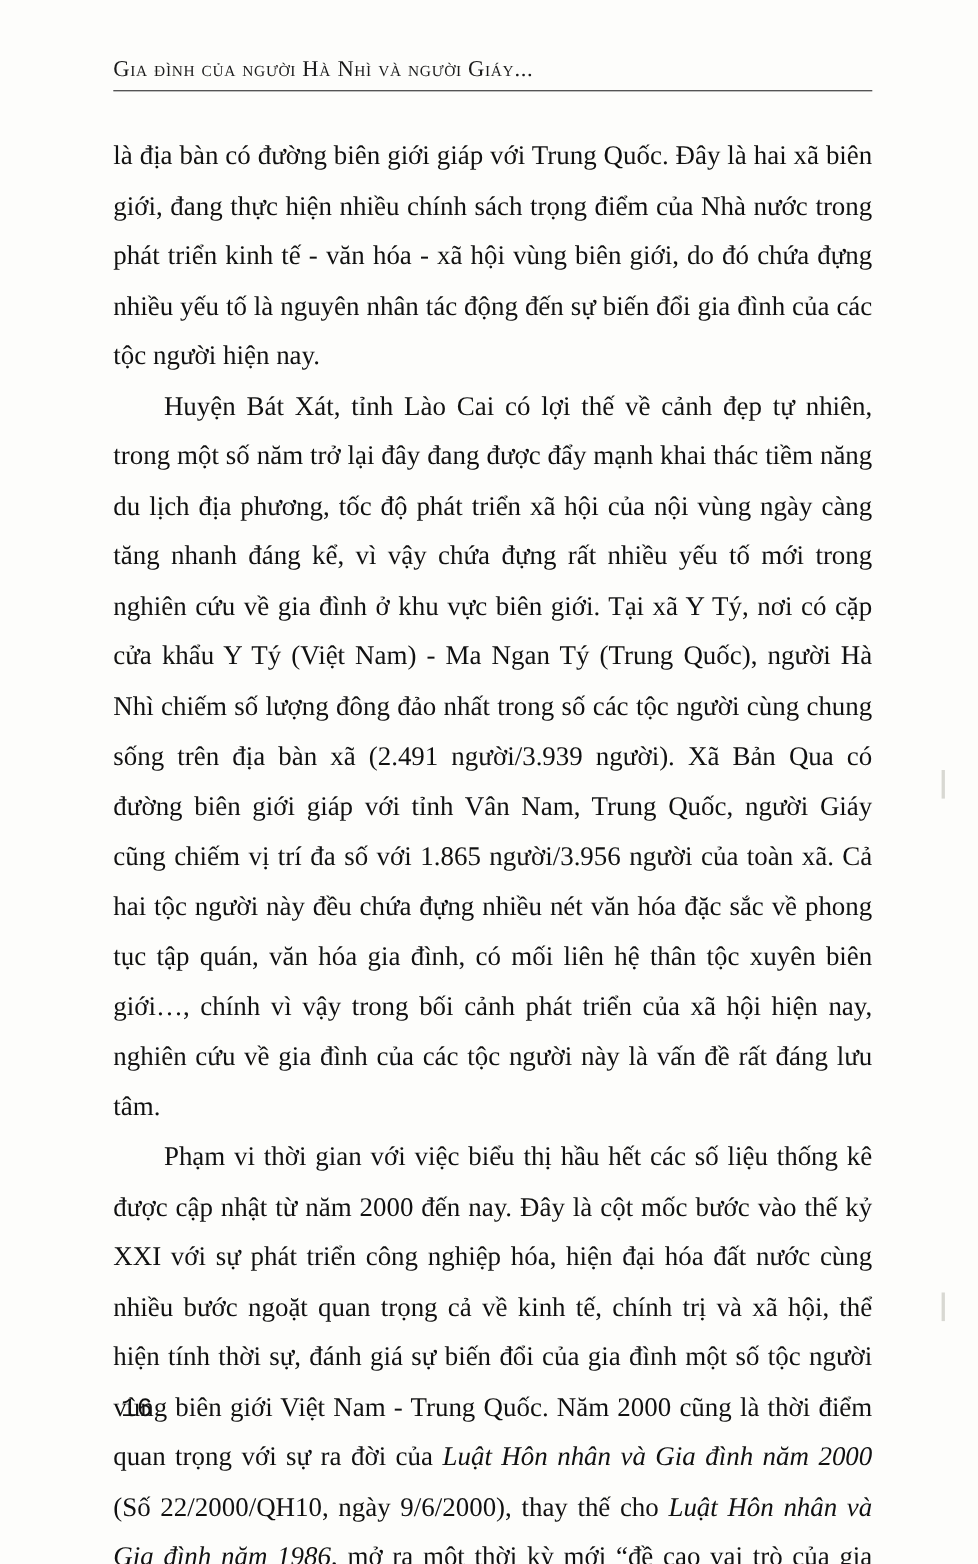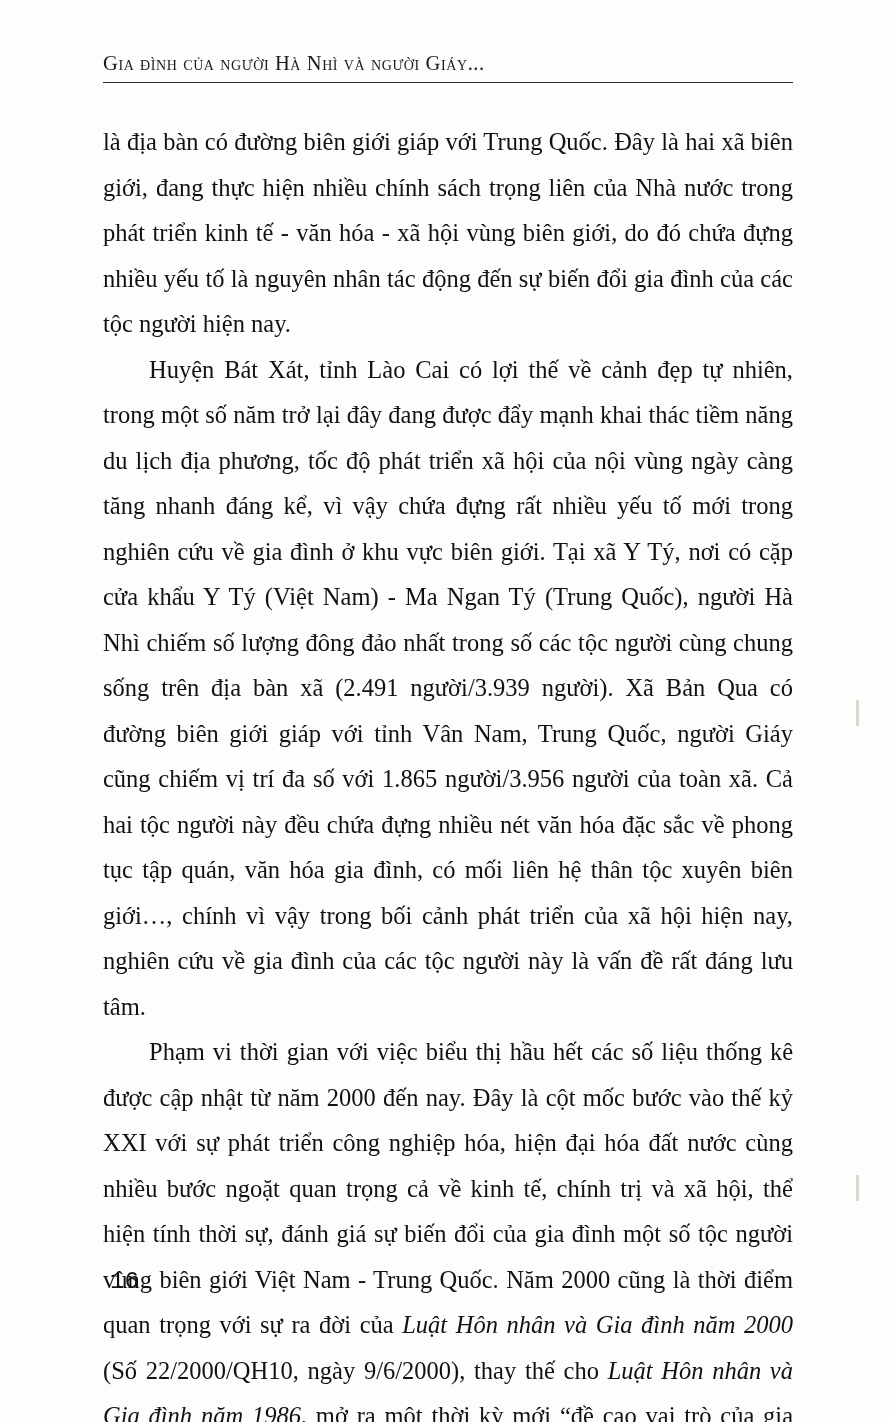--- a/index.html
+++ b/index.html
@@ -80,21 +80,21 @@
 </head>
 <body>
 
 <div class="page">
 
   <div class="content">
 
     <div class="running-head">Gia đình của người Hà Nhì và người Giáy...</div>
 
     <div class="body-text">
-        <p class="para"><span>là địa bàn có đường biên giới giáp với Trung Quốc. Đây là hai xã biên giới, đang thực hiện nhiều chính sách trọng liên của Nhà nước trong phát triển kinh tế - văn hóa - xã hội vùng biên giới, do đó chứa đựng nhiều yếu tố là nguyên nhân tác động đến sự biến đổi gia đình của các tộc người hiện nay.</span></p>
+        <p class="para"><span>là địa bàn có đường biên giới giáp với Trung Quốc. Đây là hai xã biên giới, đang thực hiện nhiều chính sách trọng điểm của Nhà nước trong phát triển kinh tế - văn hóa - xã hội vùng biên giới, do đó chứa đựng nhiều yếu tố là nguyên nhân tác động đến sự biến đổi gia đình của các tộc người hiện nay.</span></p>
         <p class="para indent"><span>Huyện Bát Xát, tỉnh Lào Cai có lợi thế về cảnh đẹp tự nhiên, trong một số năm trở lại đây đang được đẩy mạnh khai thác tiềm năng du lịch địa phương, tốc độ phát triển xã hội của nội vùng ngày càng tăng nhanh đáng kể, vì vậy chứa đựng rất nhiều yếu tố mới trong nghiên cứu về gia đình ở khu vực biên giới. Tại xã Y Tý, nơi có cặp cửa khẩu Y Tý (Việt Nam) - Ma Ngan Tý (Trung Quốc), người Hà Nhì chiếm số lượng đông đảo nhất trong số các tộc người cùng chung sống trên địa bàn xã (2.491 người/3.939 người). Xã Bản Qua có đường biên giới giáp với tỉnh Vân Nam, Trung Quốc, người Giáy cũng chiếm vị trí đa số với 1.865 người/3.956 người của toàn xã. Cả hai tộc người này đều chứa đựng nhiều nét văn hóa đặc sắc về phong tục tập quán, văn hóa gia đình, có mối liên hệ thân tộc xuyên biên giới…, chính vì vậy trong bối cảnh phát triển của xã hội hiện nay, nghiên cứu về gia đình của các tộc người này là vấn đề rất đáng lưu tâm.</span></p>
         <p class="para indent"><span>Phạm vi thời gian với việc biểu thị hầu hết các số liệu thống kê được cập nhật từ năm 2000 đến nay. Đây là cột mốc bước vào thế kỷ XXI với sự phát triển công nghiệp hóa, hiện đại hóa đất nước cùng nhiều bước ngoặt quan trọng cả về kinh tế, chính trị và xã hội, thể hiện tính thời sự, đánh giá sự biến đổi của gia đình một số tộc người vùng biên giới Việt Nam - Trung Quốc. Năm 2000 cũng là thời điểm quan trọng với sự ra đời của </span><span class="italic">Luật Hôn nhân và Gia đình năm 2000</span><span> (Số 22/2000/QH10, ngày 9/6/2000), thay thế cho </span><span class="italic">Luật Hôn nhân và Gia đình năm 1986</span><span>, mở ra một thời kỳ mới “đề cao vai trò của gia đình trong đời sống xã hội, giữ gìn, phát</span></p>
       </div>
 
   </div>
 
   <div class="folio">16</div>
 
   <div class="edge-mark" style="top:700px;"></div>
   <div class="edge-mark" style="top:1175px;"></div>

